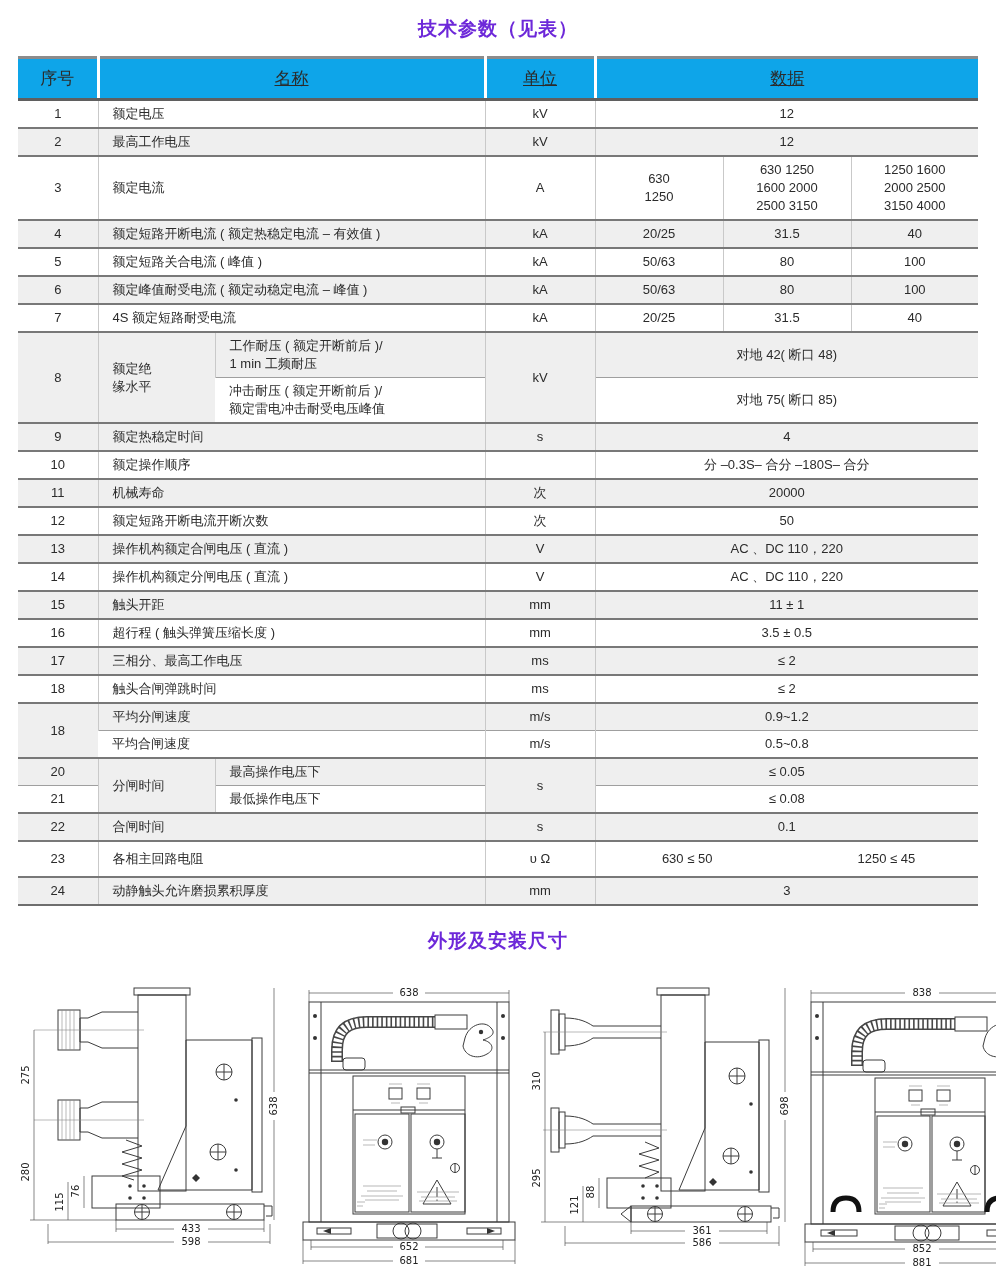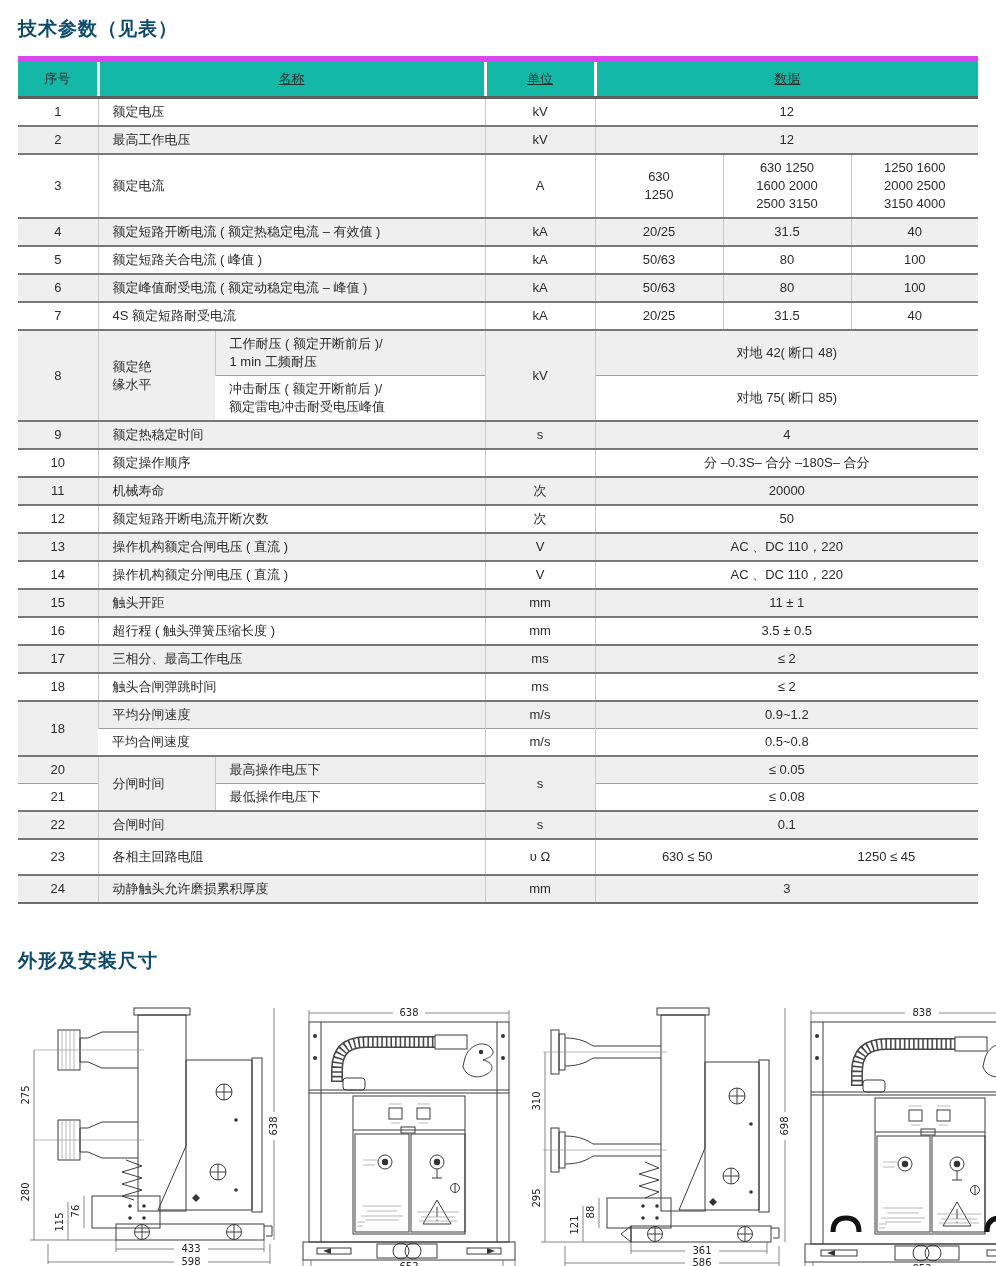--- a/index.html
+++ b/index.html
@@ -1,22 +1,22 @@
 <!DOCTYPE html>
 <html><head>
 <meta charset="utf-8">
 <style>
   html,body{margin:0;padding:0;background:#fff;}
   body{width:996px;font-family:"Liberation Sans","DejaVu Sans",sans-serif;color:#2b2b2b;}
   .page{padding:10px 18px 24px 18px;}
-  .sec-title{color:#0c4a6e;font-size:19px;font-weight:bold;letter-spacing:1px;margin:6px 0 14px 0;}
-  .sec-title.second{margin-top:44px;margin-bottom:26px;}
+  .sec-title{color:#6d28d9;font-size:19px;font-weight:bold;letter-spacing:1px;margin:6px 0 14px 0;text-align:center;}
+  .sec-title.second{margin-top:22px;margin-bottom:26px;}
 
   table.spec{border-collapse:collapse;table-layout:fixed;width:960px;font-size:13px;border-top:3px solid #8c8c8c;border-bottom:2px solid #6e6e6e;}
-  table.spec th{background:#14b8a6;font-weight:normal;font-size:13px;padding:8px 0;border-bottom:3px solid #5f5f5f;border-top:6px solid #d946ef;}
+  table.spec th{background:#0ea5e9;font-weight:normal;font-size:17px;padding:8px 0;border-bottom:3px solid #5f5f5f;border-top:1px solid #d946ef;}
   table.spec th + th{border-left:3px solid #ffffff;text-decoration:underline;}
   table.spec td{padding:4px 2px;line-height:18px;text-align:center;vertical-align:middle;border-top:2px solid #787878;}
   table.spec td + td, table.spec td.vline{border-left:1px solid #c9c9c9;}
   table.spec tr.cont td{border-top:1px solid #9f9f9f;}
   table.spec td.c-name, table.spec td.c-sublabel, table.spec td.c-groupname{text-align:left;padding-left:14px;}
   tr.gray td{background:#efefef;}
   tr.white td{background:#ffffff;}
   td.force-gray{background:#efefef !important;}
   .preline{white-space:pre-line;}
   td.split2{padding:0;}

